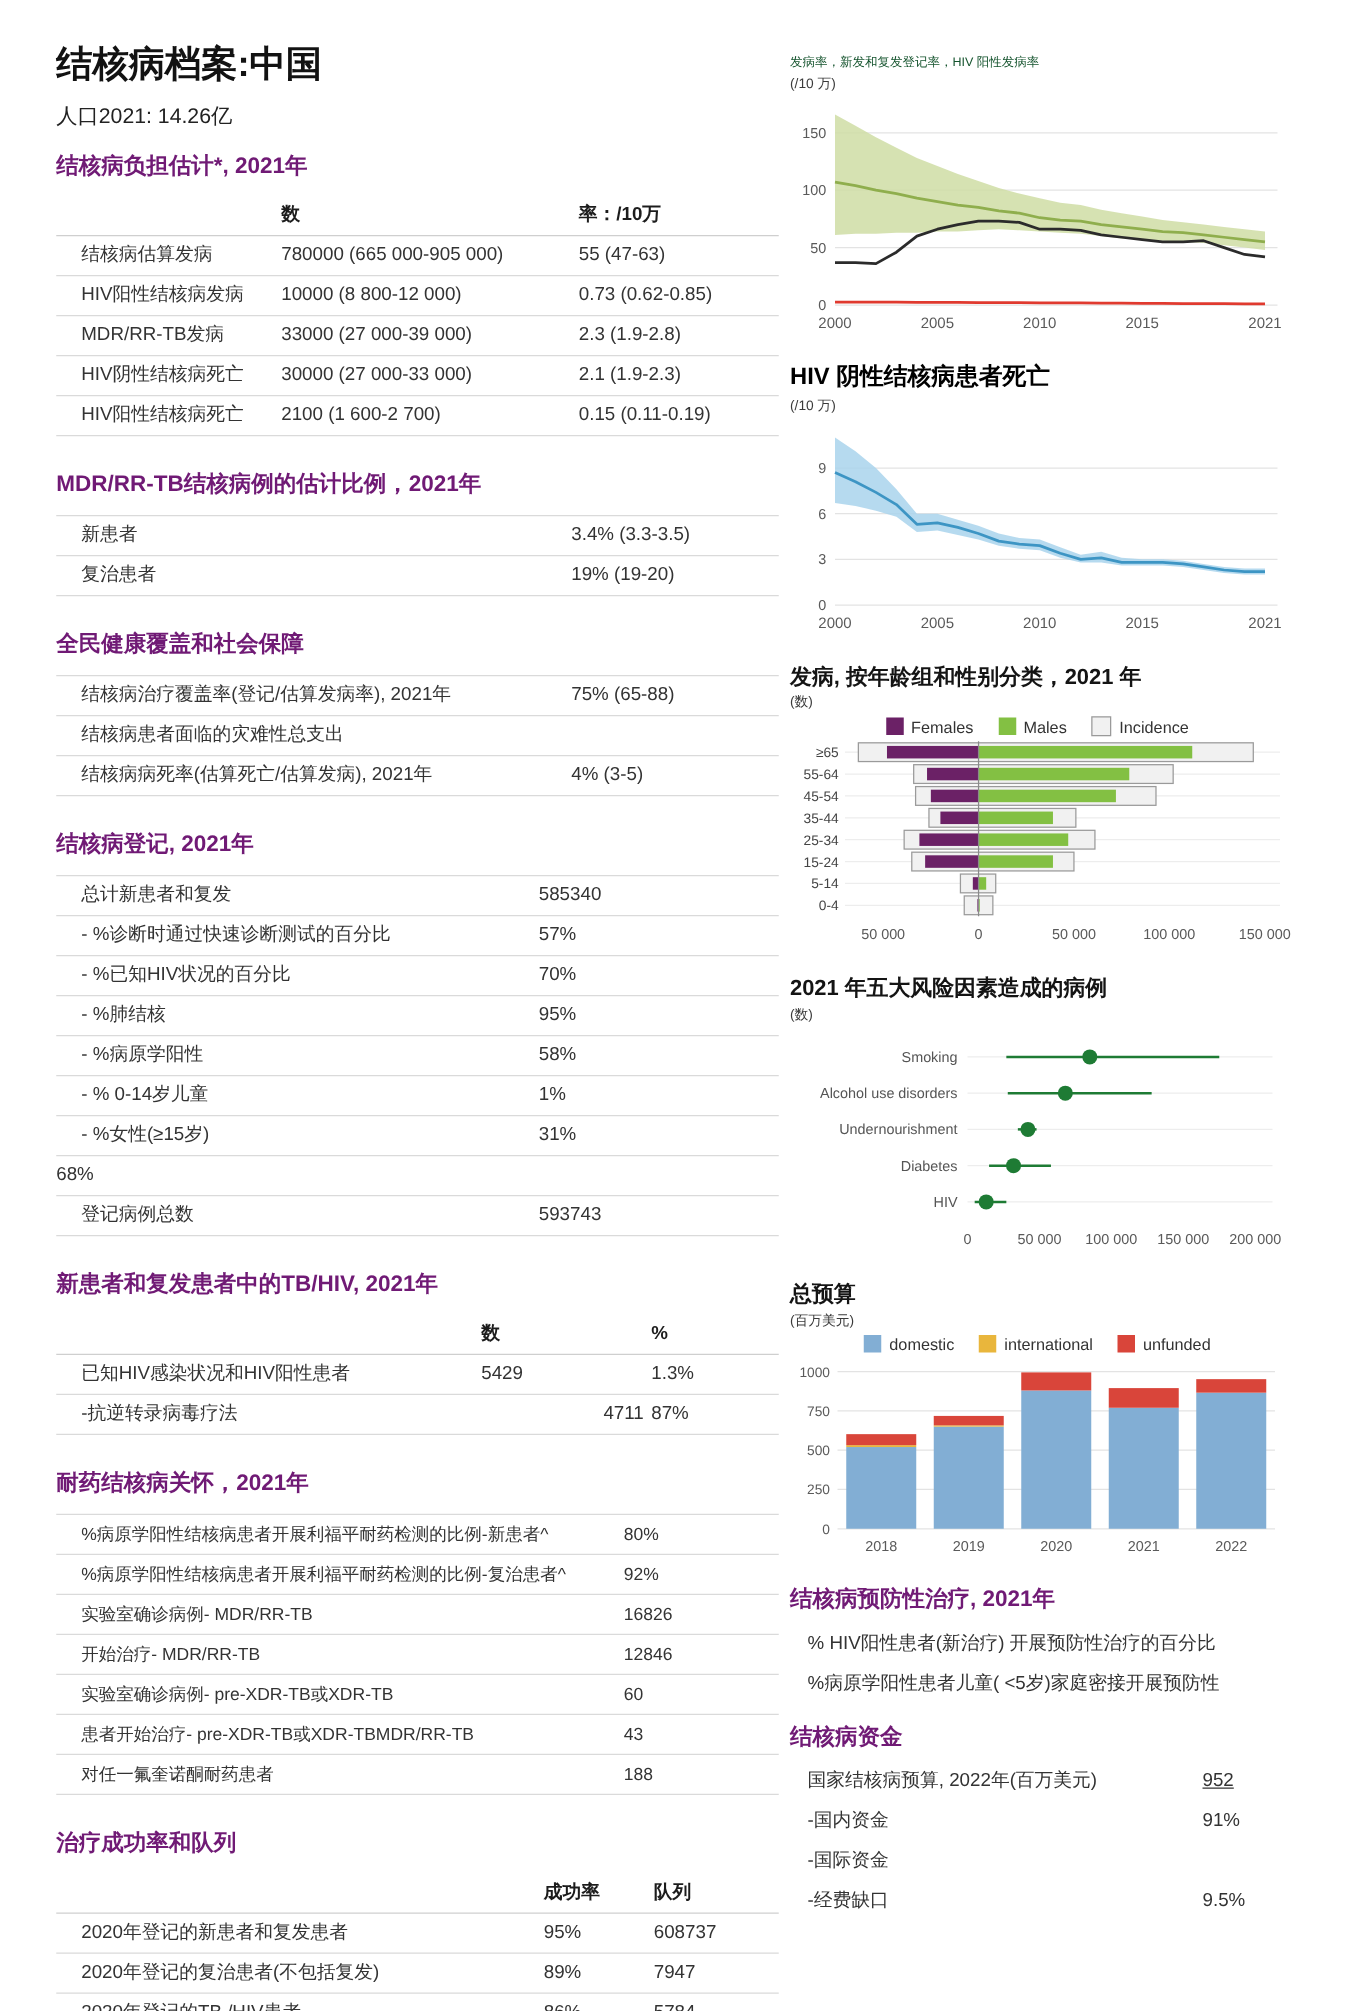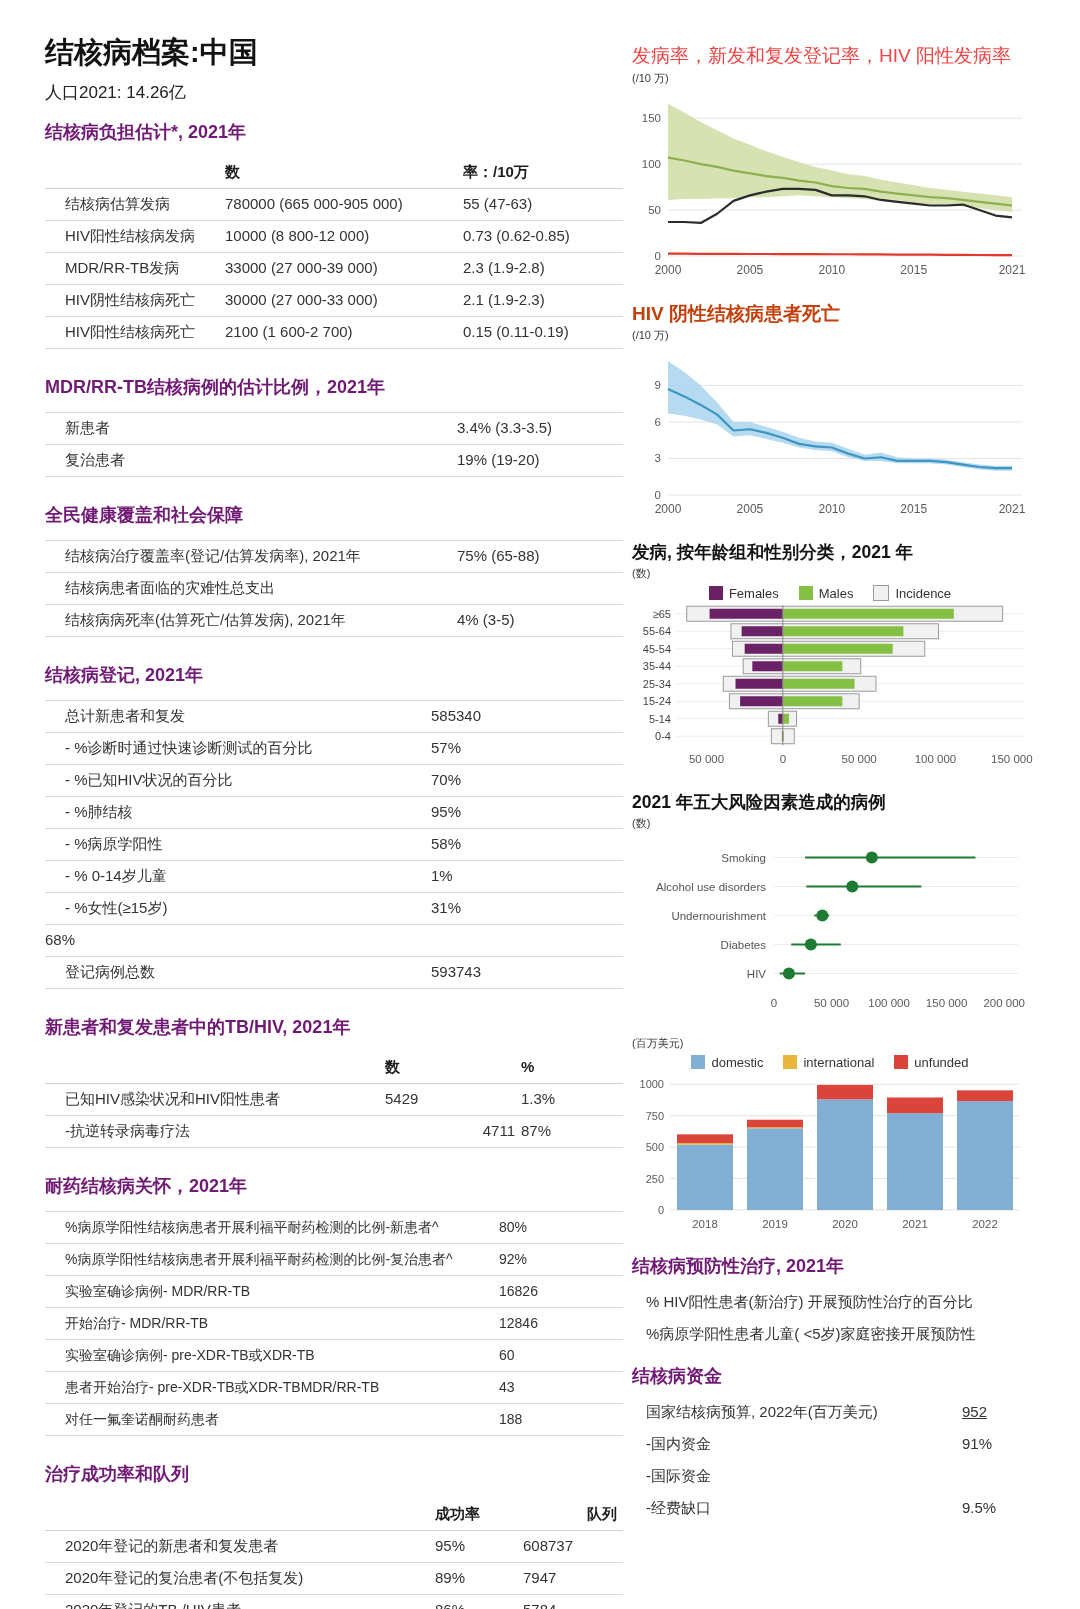--- a/index.html
+++ b/index.html
@@ -18,22 +18,22 @@
   .tbl .thead{font-weight:700;color:#1c1c1c;border-bottom:1px solid #cfcfcf;}
   .tbl .lbl{padding-left:20px;line-height:1.25;}
   .tbl .cell{padding-right:6px;line-height:1.25;}
   .tbl.small{font-size:14px;}
   
   .tbl.plain .trow{border:none;min-height:30px;}
   .tbl.plain .trow:first-child{border:none;}
   .tbl.plain .lbl{padding-left:14px;}
   
   .cblock{margin-bottom:24px;}
-  .ctitle{font-size:19px;color:#ef4444;line-height:1.3;}
-  .ctitle.big{font-size:19px;color:#c2410c;font-weight:600;}
+  .ctitle{font-size:10px;color:#14532d;line-height:1.3;}
+  .ctitle.big{font-size:19px;color:#000000;font-weight:600;}
   .ctitle.mid{font-size:17.5px;color:#141414;font-weight:600;}
   .csub{font-size:11px;color:#3a3a3a;margin:2px 0 4px 0;}
   .legend{display:flex;gap:20px;justify-content:center;align-items:center;font-size:13px;color:#333;margin:4px 0 2px 0;}
   .lg{display:flex;align-items:center;gap:6px;}
   .swatch{width:14px;height:14px;display:inline-block;}
   svg{display:block;overflow:visible;}
   .chart{margin-top:2px;}
 </style>
 </head>
 <body>
@@ -207,21 +207,21 @@
           </div>
         </div>
     </section>
 
     <section>
       <h2>治疗成功率和队列</h2>
       <div class="tbl">
           <div class="trow thead">
             <div class="lbl" style="width: 370px;"></div>
             <div class="cell" style="width: 82px;">成功率</div>
-            <div class="cell" style="flex: 1 1 0%; text-align: right;">队列</div>
+            <div class="cell" style="flex: 1 1 0%;">队列</div>
           </div>
           <div class="trow">
             <div class="lbl" style="width: 370px;">2020年登记的新患者和复发患者</div>
             <div class="cell" style="width: 82px;">95%</div>
             <div class="cell" style="flex: 1 1 0%;">608737</div>
           </div>
           <div class="trow">
             <div class="lbl" style="width: 370px;">2020年登记的复治患者(不包括复发)</div>
             <div class="cell" style="width: 82px;">89%</div>
             <div class="cell" style="flex: 1 1 0%;">7947</div>
@@ -384,20 +384,21 @@
             <text x="142" y="172" text-anchor="middle" font-size="11.5" fill="#5a5a5a">0</text>
             <text x="199.54716981132077" y="172" text-anchor="middle" font-size="11.5" fill="#5a5a5a">50 000</text>
             <text x="257.09433962264154" y="172" text-anchor="middle" font-size="11.5" fill="#5a5a5a">100 000</text>
             <text x="314.64150943396226" y="172" text-anchor="middle" font-size="11.5" fill="#5a5a5a">150 000</text>
             <text x="372.188679245283" y="172" text-anchor="middle" font-size="11.5" fill="#5a5a5a">200 000</text>
           </svg>
         </div>
     </div>
 
     <div class="cblock">
+      <div class="ctitle mid">总预算</div>
       <div class="csub">(百万美元)</div>
       <div class="legend">
           <span class="lg">
             <span class="swatch" style="background: rgb(130, 174, 212);"></span>
             <span>domestic</span>
           </span>
           <span class="lg">
             <span class="swatch" style="background: rgb(233, 182, 60);"></span>
             <span>international</span>
           </span>

